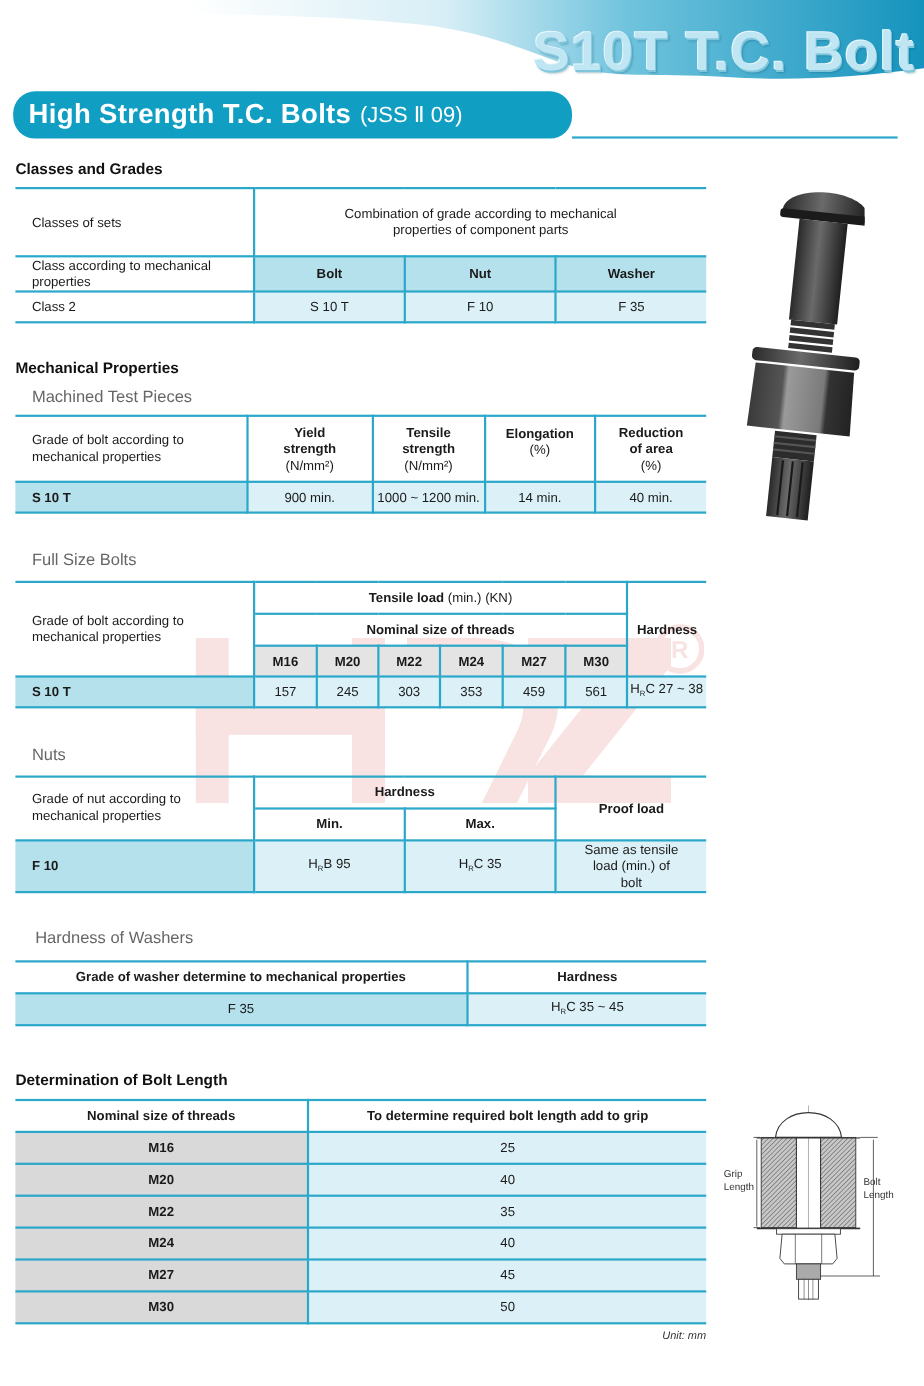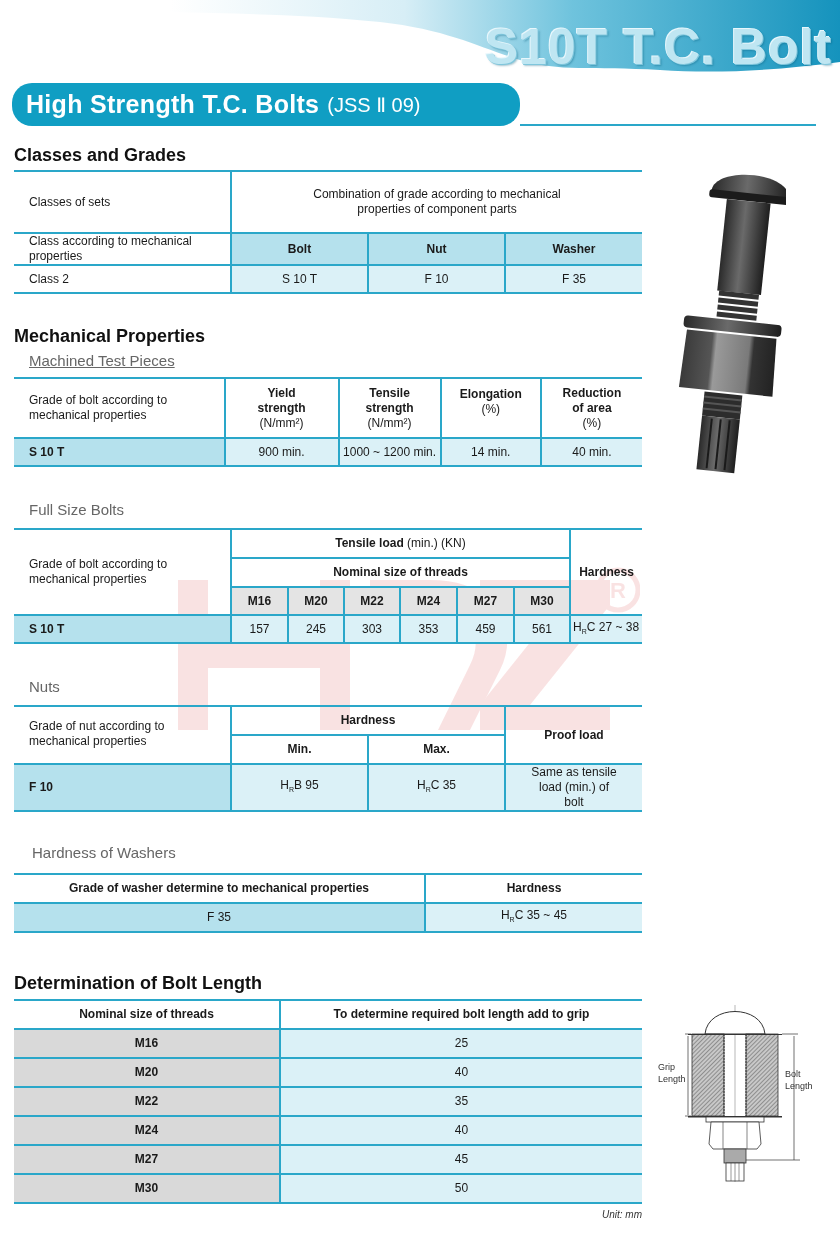--- a/index.html
+++ b/index.html
@@ -28,21 +28,21 @@
     background: #109ec3; color: #fff;
     display: flex; align-items: center; padding-left: 14px; border-radius: 20px;
   }
   .title-main { font-size: 25px; font-weight: bold; letter-spacing: 0.3px; }
   .title-sub { font-size: 20px; margin-left: 8px; }
   .title-rule {
     position: absolute; left: 520px; top: 124px; width: 296px; height: 2px; background: #2aa7c9;
   }
   
   .h2 {
-    position: absolute; left: 14px; font-size: 18px; font-weight: bold; color: #111;
+    position: absolute; left: 14px; font-size: 14px; font-weight: bold; color: #111;
   }
   .h3 {
     position: absolute; font-size: 15px; color: #666;
   }
   
   table { position: absolute; border-collapse: collapse; font-size: 12px; }
   td {
     border-top: 2px solid #2aa7c9; border-bottom: 2px solid #2aa7c9;
     border-left: 2px solid #2aa7c9; border-right: 2px solid #2aa7c9;
     text-align: center; vertical-align: middle; line-height: 15px;
@@ -169,21 +169,21 @@
     <rect x="36" y="256" width="38" height="54" fill="url(#metal)"></rect>
     <g stroke="#1a1a1a" stroke-width="2">
         <line x1="46" y1="258" x2="46" y2="308"></line>
         <line x1="55" y1="258" x2="55" y2="308"></line>
         <line x1="64" y1="258" x2="64" y2="308"></line>
       </g>
   </g>
 </svg>
 
 <div class="h2" style="top:326px;">Mechanical Properties</div>
-<div class="h3" style="left:29px; top:352px;text-decoration:underline;">Machined Test Pieces</div>
+<div class="h3" style="left:29px; top:352px;">Machined Test Pieces</div>
 <table style="left:14px; top:377px; width:628px;">
   <colgroup>
       <col style="width:217px">
       <col style="width:103px">
       <col style="width:103px">
       <col style="width:103px">
       <col style="width:102px">
     </colgroup>
   <tbody>
       <tr style="height:60px;">

